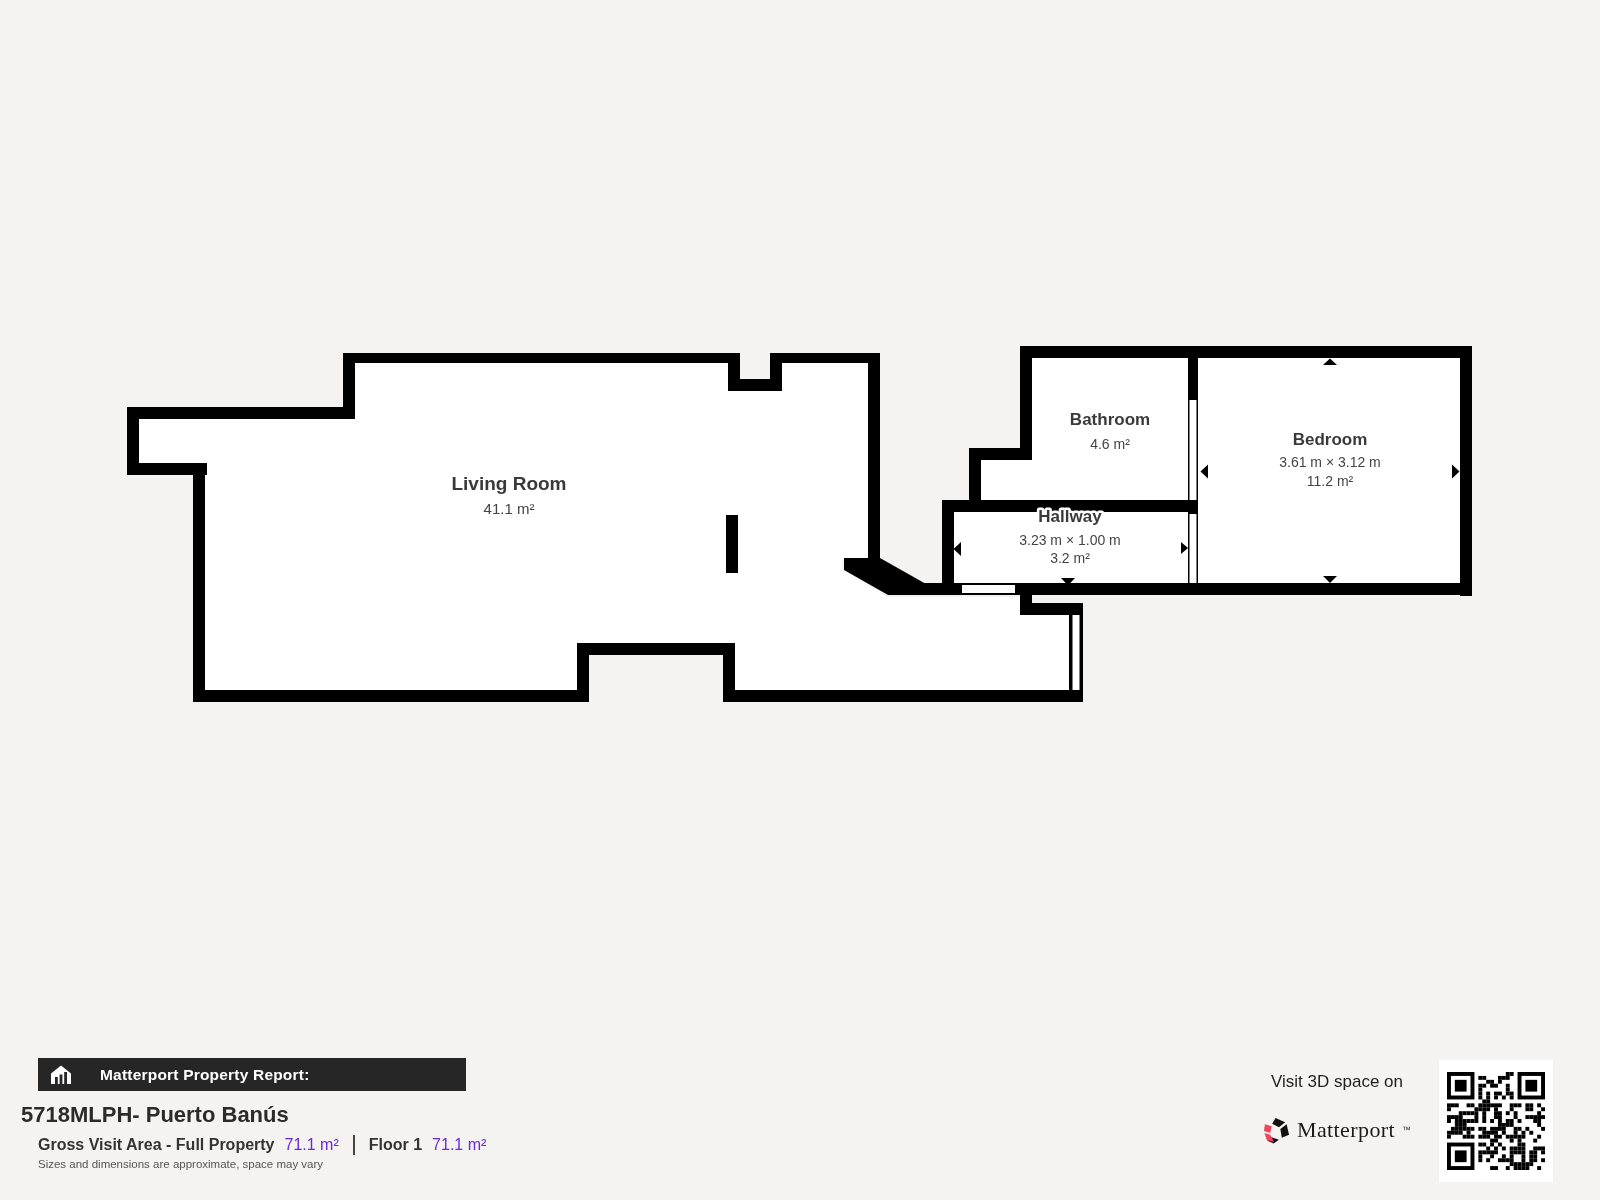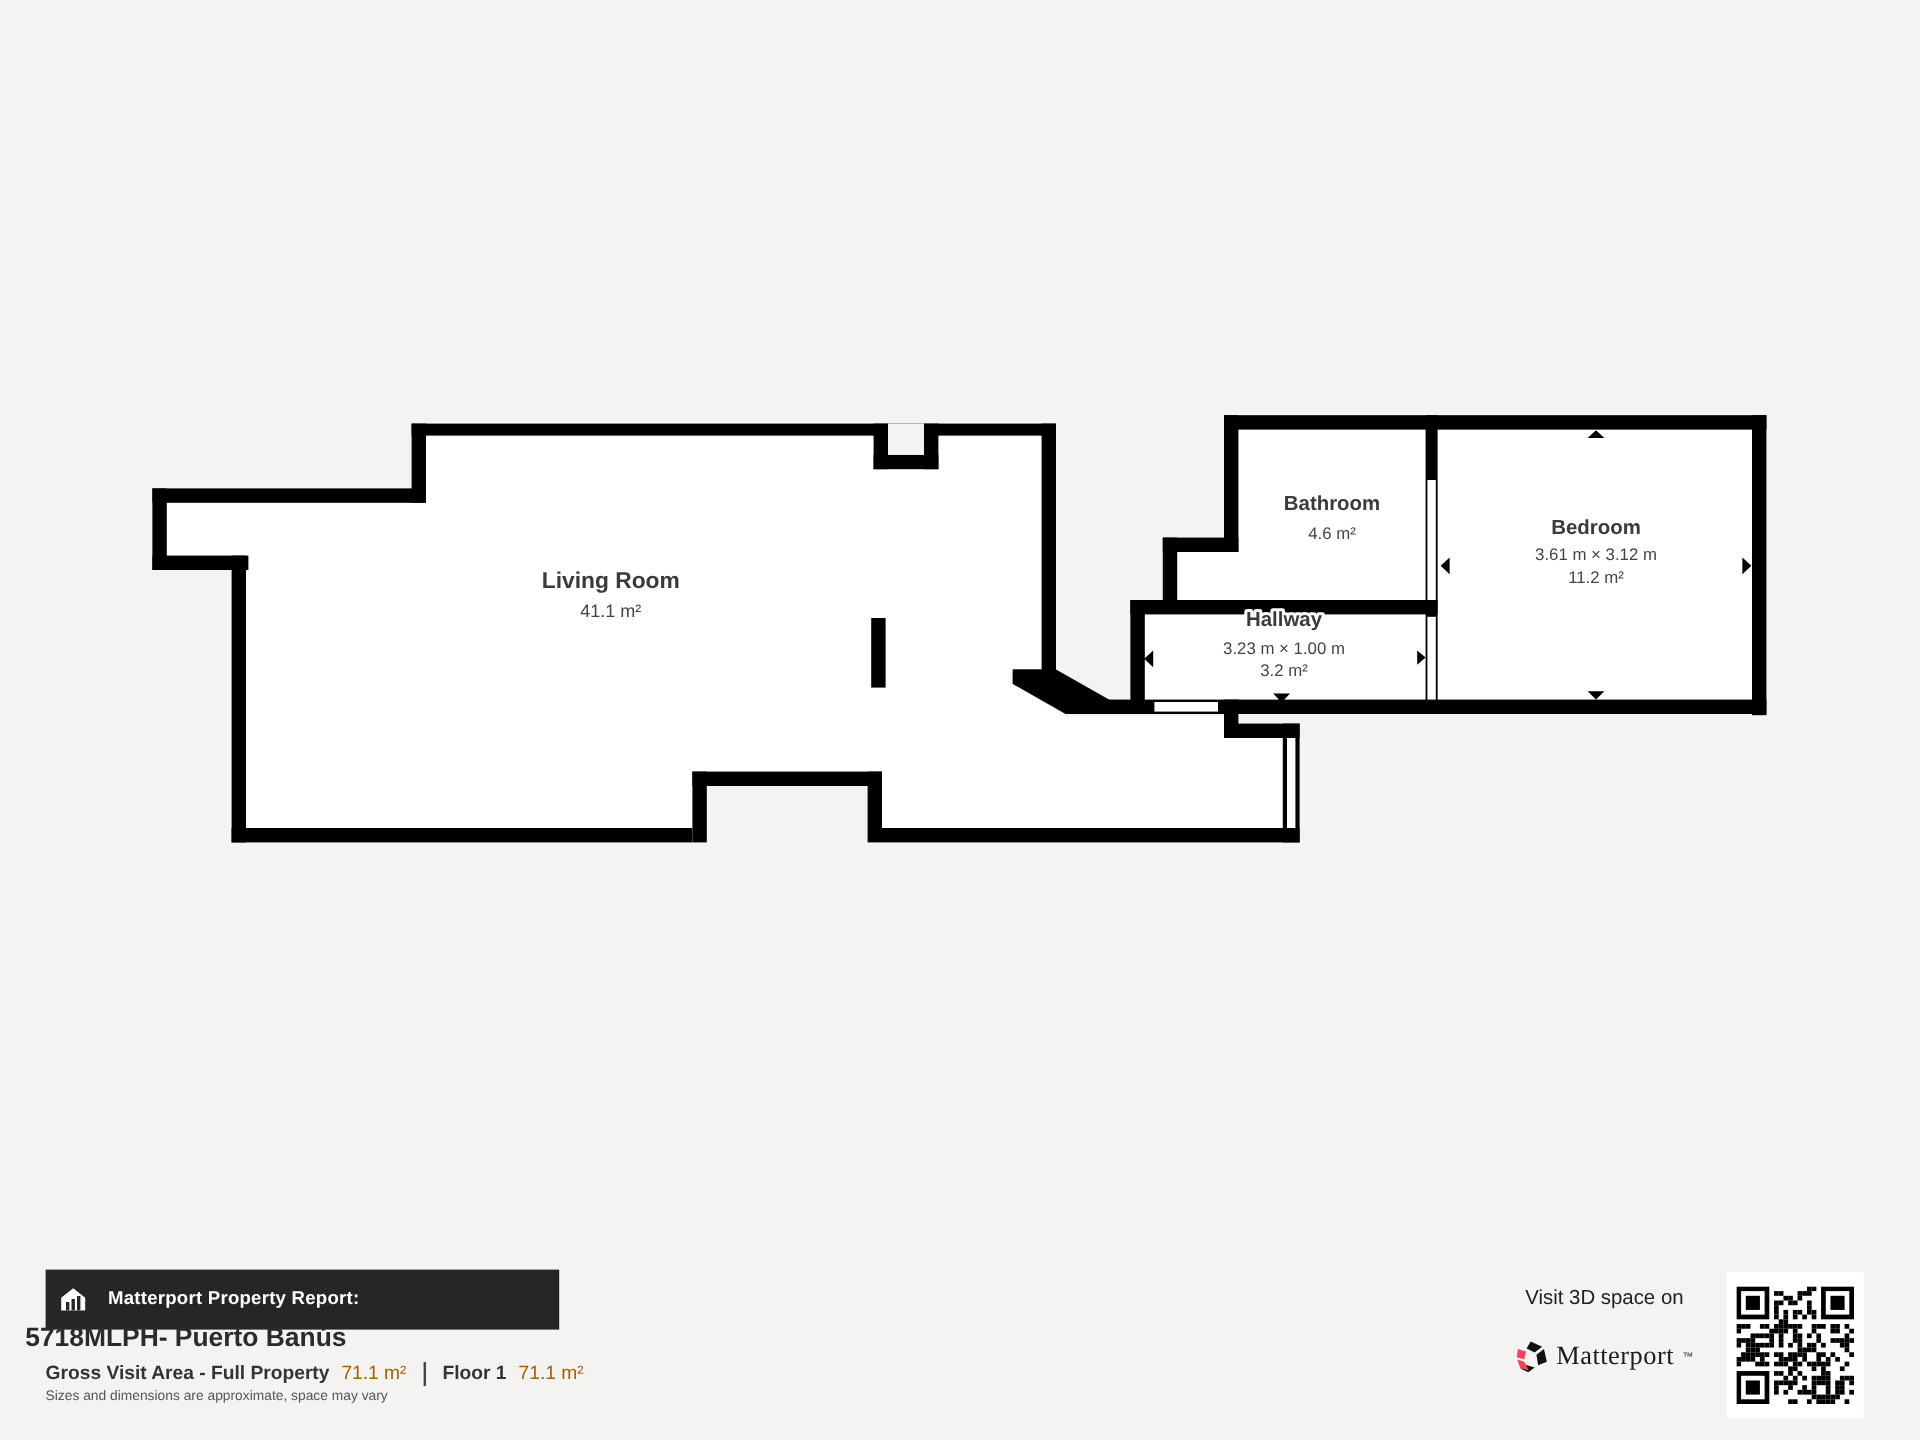--- a/index.html
+++ b/index.html
@@ -11,34 +11,34 @@
   svg text{font-family:"Liberation Sans", sans-serif;}
   .plan-svg{position:absolute;left:0;top:0;}
   .room-title{font-weight:bold;fill:#3a3a3a;font-size:17px;}
   .room-title.lg{font-size:19px;}
   .room-sub{fill:#444;font-size:14px;}
   .room-sub.lg{font-size:15px;}
   .halo{paint-order:stroke;stroke:#ffffff;stroke-width:5px;stroke-linejoin:round;}
 
   
   .banner{
-    position:absolute;left:38px;top:1058px;width:428px;height:50px;
-    background:#262626;display:flex;align-items:center;gap:18px;padding:0 12px;
+    position:absolute;left:38px;top:1058px;width:428px;height:33px;
+    background:#262626;display:flex;align-items:center;gap:28px;padding:0 12px;
     box-sizing:border-box;
   }
   .banner-label{color:#ffffff;font-weight:bold;font-size:15.5px;letter-spacing:.2px;}
   .prop-title{
     position:absolute;left:21px;top:1102px;font-size:22px;font-weight:bold;color:#2b2b2b;
   }
   .metrics{
     position:absolute;left:38px;top:1135px;display:flex;align-items:center;gap:10px;
     font-size:16px;color:#3a3a3a;
   }
   .metrics .lbl{font-weight:bold;color:#333;}
-  .metrics .val{color:#a16207;}
+  .metrics .val{color:#6d28d9;}
   .metrics .vdiv{width:2px;height:20px;background:#444;margin:0 4px;}
   .disclaimer{
     position:absolute;left:38px;top:1158px;font-size:11.5px;color:#555;
   }
 
   
   .cta-line{
     position:absolute;left:1252px;top:1072px;width:170px;text-align:center;
     font-size:17px;color:#1f1f1f;
   }

